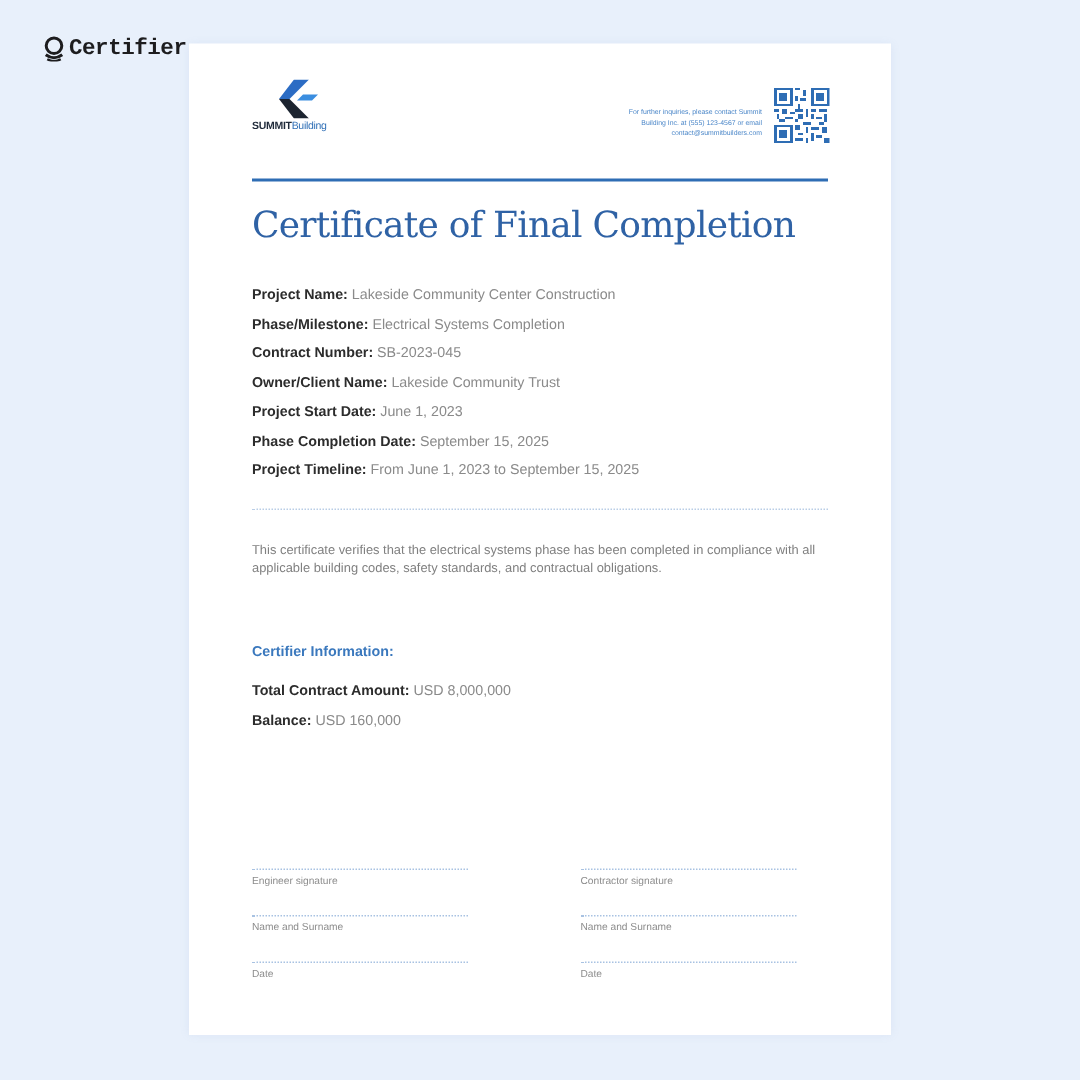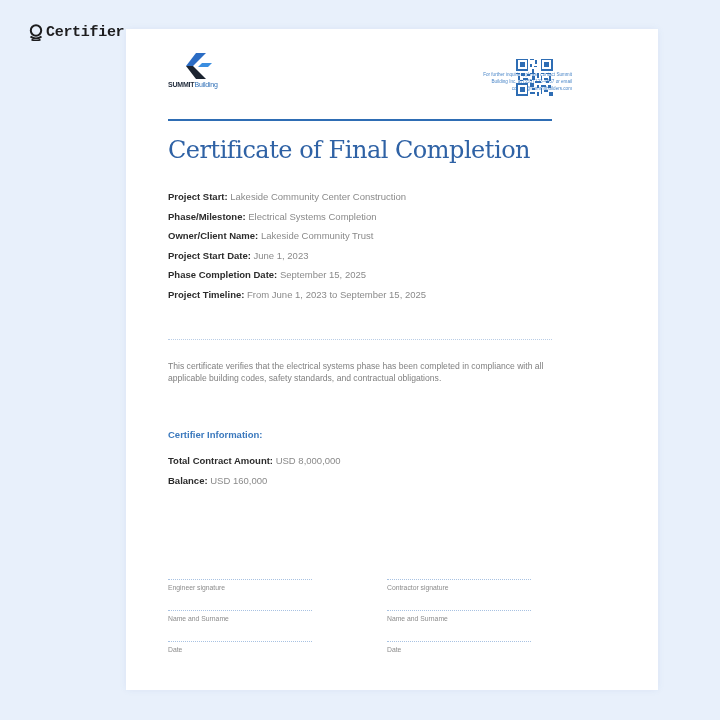--- a/index.html
+++ b/index.html
@@ -10,21 +10,21 @@
     position:relative;
   }
   .brand {
     position:absolute; left:29px; top:24px;
     display:flex; align-items:center; gap:3px;
     font-family:Liberation Mono, monospace;
     font-weight:bold; font-size:15px; color:#1d1d1f; letter-spacing:-0.3px;
   }
   .brand svg { display:block; }
   .page {
-    position:absolute; left:126px; top:29px; width:532px; height:661px;
+    position:absolute; left:126px; top:29px; width:468px; height:661px;
     background:#ffffff;
     box-shadow:0 0 6px rgba(120,150,200,0.12);
   }
   .logo { position:absolute; left:42px; top:24px; width:80px; }
   .logo svg { display:block; margin-left:14px; }
   .logo-text { font-size:7px; font-weight:bold; color:#1f2a3a; margin-top:2px; letter-spacing:-0.2px; }
   .logo-text span { font-weight:normal; color:#2f6fb6; }
   .contact {
     position:absolute; right:86px; top:42px; width:130px;
     text-align:right; font-size:4.6px; line-height:7px; color:#4a86c8;
@@ -131,22 +131,23 @@
         <rect x="12" y="19" width="1" height="2"></rect>
         <rect x="19" y="19" width="2" height="2"></rect>
     </g>
   </svg>
 
   <div class="rule"></div>
 
   <div class="title">Certificate of Final Completion</div>
 
   <div class="fields">
-    <div class="field"><b>Project Start:</b> <span class="v">Lakeside Community Center Construction</span></div>
+    <div class="field"><b>Project Name:</b> <span class="v">Lakeside Community Center Construction</span></div>
     <div class="field"><b>Phase/Milestone:</b> <span class="v">Electrical Systems Completion</span></div>
+    <div class="field"><b>Contract Number:</b> <span class="v">SB-2023-045</span></div>
     <div class="field"><b>Owner/Client Name:</b> <span class="v">Lakeside Community Trust</span></div>
     <div class="field"><b>Project Start Date:</b> <span class="v">June 1, 2023</span></div>
     <div class="field"><b>Phase Completion Date:</b> <span class="v">September 15, 2025</span></div>
     <div class="field"><b>Project Timeline:</b> <span class="v">From June 1, 2023 to September 15, 2025</span></div>
   </div>
 
   <div class="dotted"></div>
 
   <div class="para">This certificate verifies that the electrical systems phase has been completed in compliance with all applicable building codes, safety standards, and contractual obligations.</div>
 

